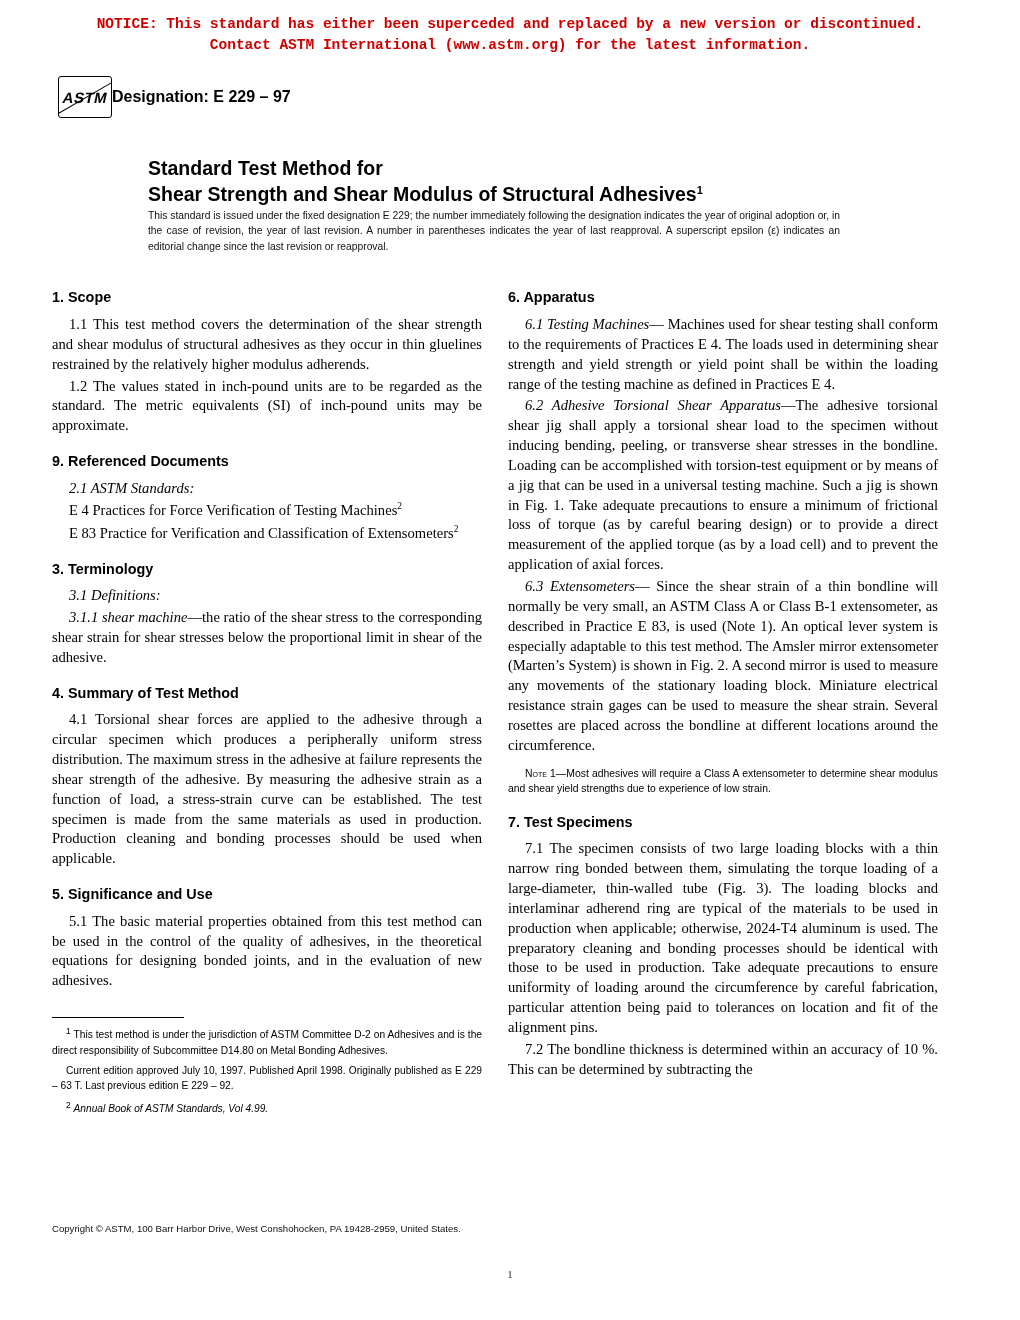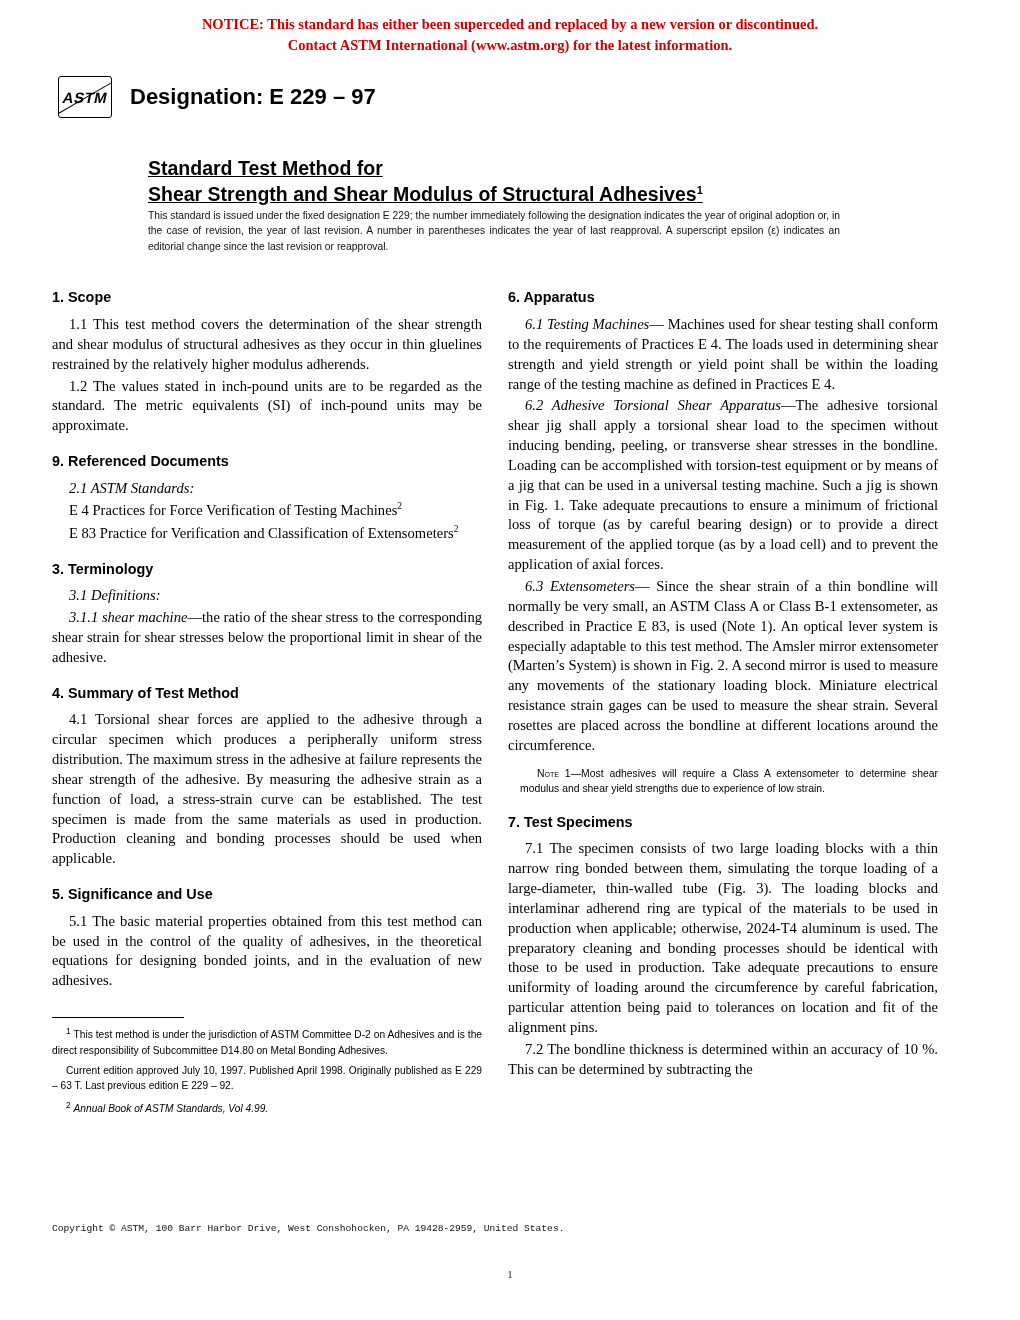--- a/index.html
+++ b/index.html
@@ -17,21 +17,21 @@
   .page {
     position: relative;
     width: 1020px;
     height: 1320px;
     padding: 0;
     box-sizing: border-box;
   }
   .notice {
     text-align: center;
     color: #d00000;
-    font-family: Liberation Serif, serif;
+    font-family: Liberation Mono, monospace;
     font-weight: bold;
     font-size: 14.5px;
     line-height: 1.45;
     padding-top: 14px;
   }
   .notice div { margin: 0; }
 
   .header-row {
     display: flex;
     align-items: center;
@@ -61,29 +61,27 @@
     content: "";
     position: absolute;
     left: -8px; top: 50%;
     width: 70px; height: 1.4px;
     background: #000;
     transform: rotate(-30deg);
   }
   .designation {
     font-family: "Liberation Sans", sans-serif;
     font-weight: bold;
-    font-size: 22px;
-    margin-left: 18px;
+    font-size: 16px;
   }
 
   .title-block {
     margin-top: 38px;
     padding-left: 148px;
     padding-right: 90px;
-    text-decoration: underline;
   }
   .doc-title {
     font-family: "Liberation Sans", sans-serif;
     font-weight: bold;
     font-size: 19.5px;
     line-height: 1.32;
   }
   .doc-title sup { font-size: 11px; }
 
   .preamble {
@@ -129,21 +127,21 @@
     padding-left: 17px;
   }
   .ital { font-style: italic; }
   sup.ref { font-size: 9.5px; vertical-align: super; }
 
   .note-small {
     font-family: "Liberation Sans", sans-serif;
     font-size: 10.4px;
     line-height: 1.5;
     text-align: justify;
-    margin: 10px 0 4px 12px;
+    margin: 10px 0 4px 0;
     text-indent: 17px;
   }
   .note-small .nlabel { font-variant: small-caps; }
 
   .footnote-wrap {
     margin-top: 20px;
     padding-top: 6px;
   }
   .fnrule {
     width: 132px;
@@ -158,21 +156,21 @@
     text-align: justify;
     margin: 0 0 5px 0;
   }
   .footnote.indent { text-indent: 14px; }
   .footnote sup { font-size: 8.5px; }
 
   .copyright {
     position: absolute;
     left: 52px;
     bottom: 86px;
-    font-family: Liberation Mono, monospace;
+    font-family: Liberation Sans, sans-serif;
     font-size: 9.6px;
     color: #111;
   }
   .pagenum {
     position: absolute;
     bottom: 40px;
     left: 0; right: 0;
     text-align: center;
     font-family: "Liberation Serif", serif;
     font-size: 11px;

